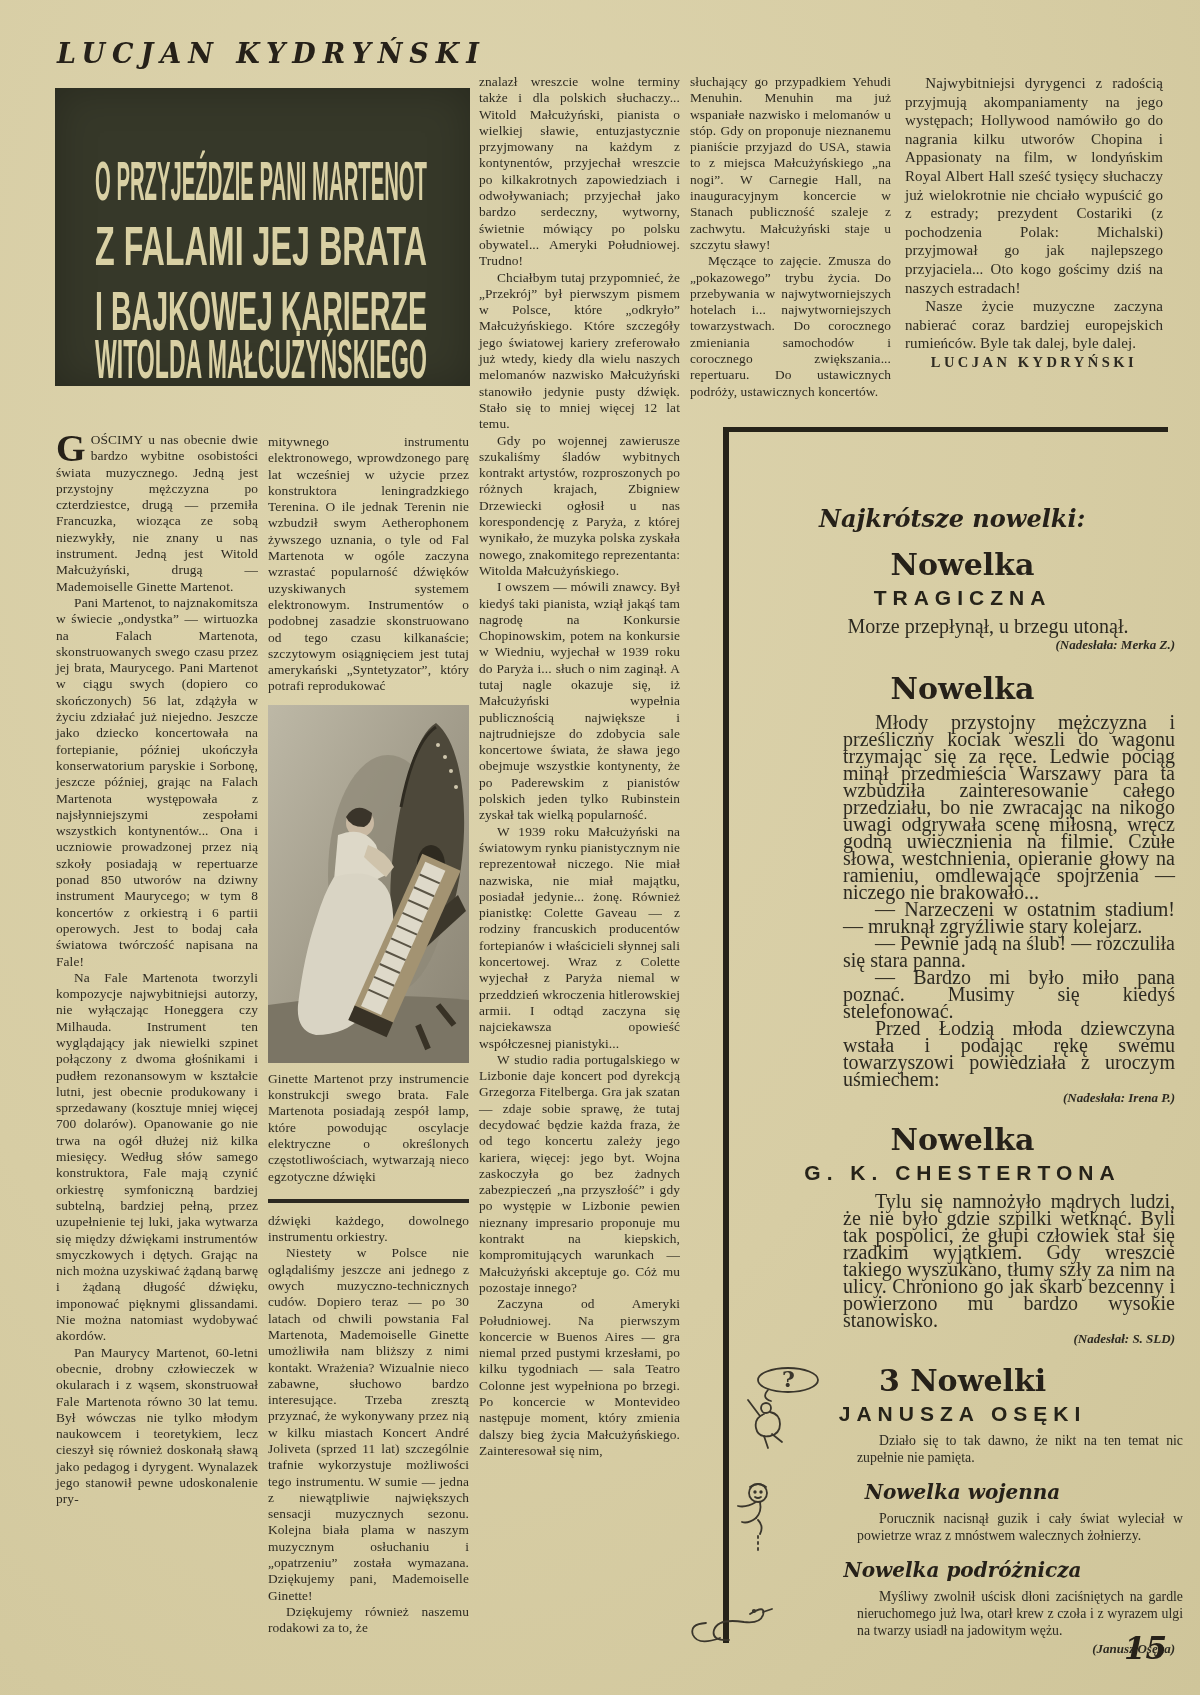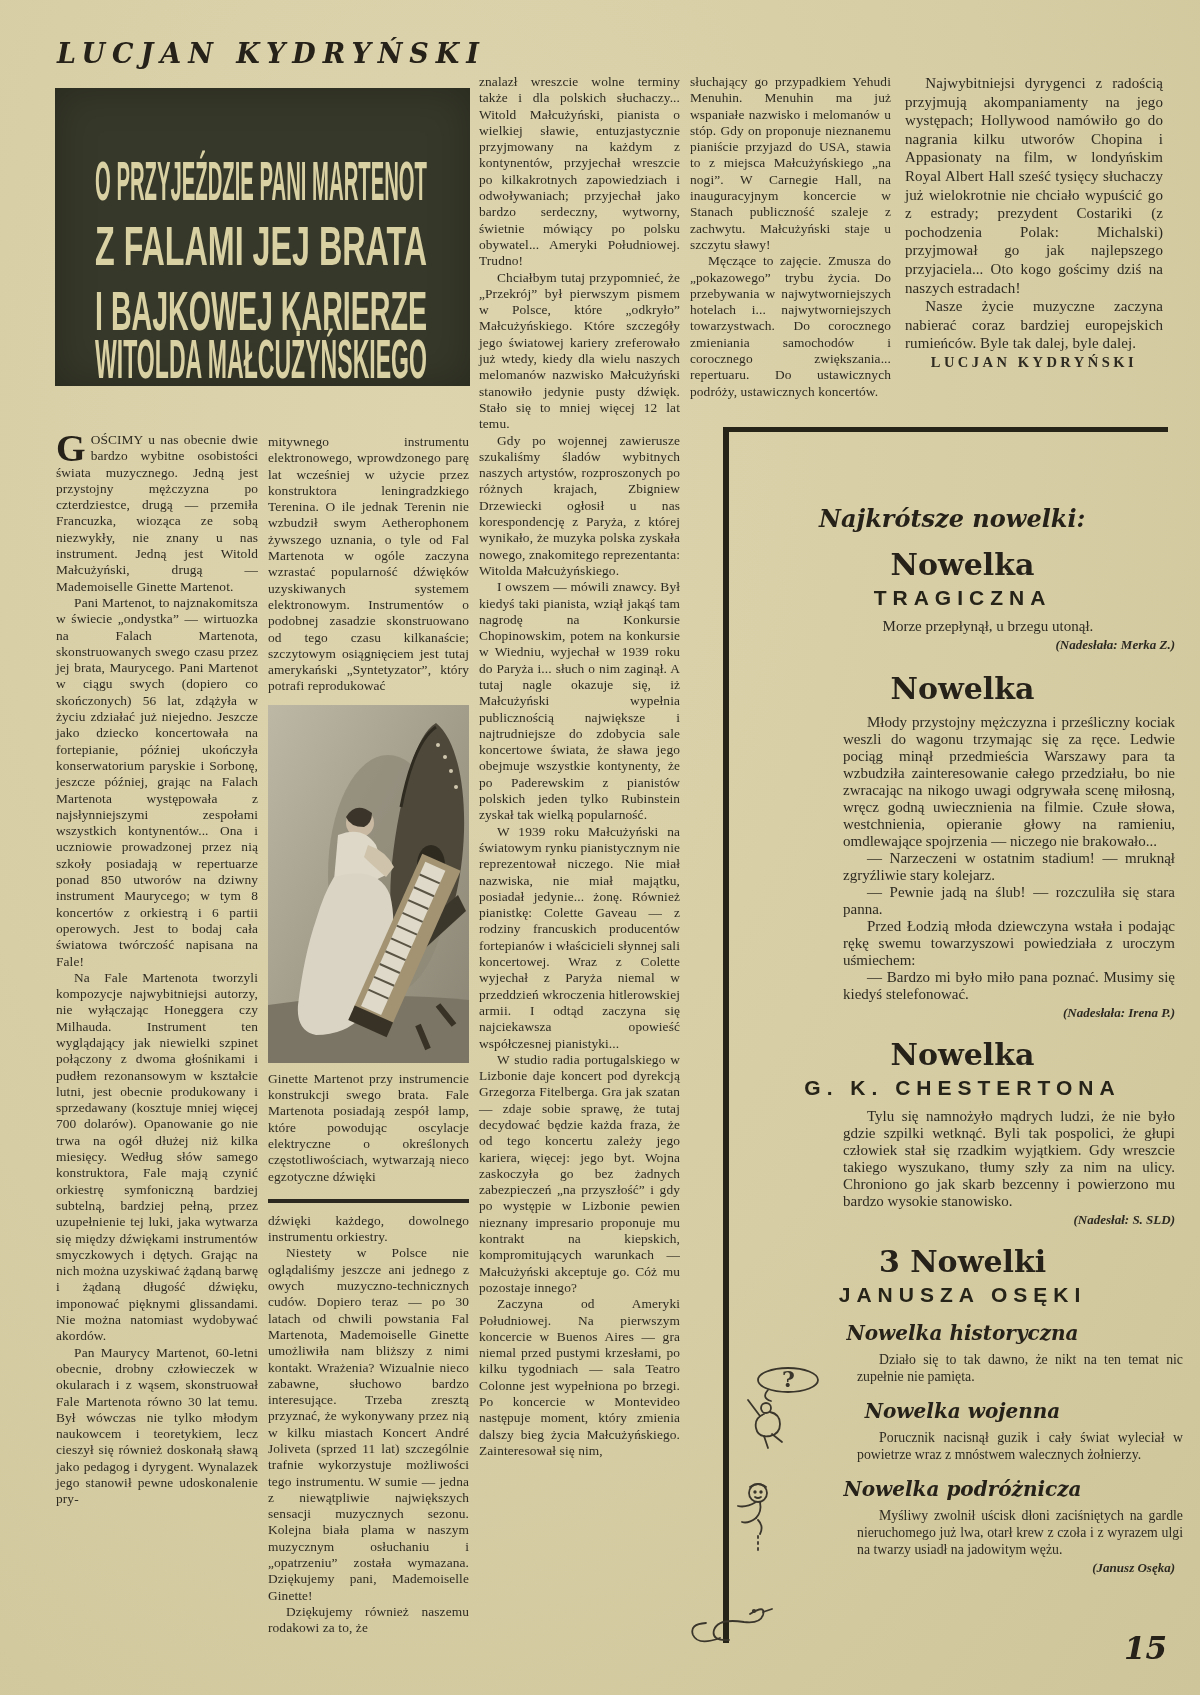--- a/index.html
+++ b/index.html
@@ -69,21 +69,21 @@
     text-align:center; font-family:"DejaVu Serif", serif; 
     font-weight:bold; font-size:30px; margin-top:14px; color:#262119;
   }
   .now-title {
     text-align:center; font-family:"Liberation Sans", sans-serif;
     font-weight:bold; font-size:21px; letter-spacing:6px; margin-top:4px;
     color:#262319;
   }
   .now-body {
     margin:8px 6px 0 86px; width:332px;
-    font-size:15px; line-height:17px; text-align:justify;
+    font-size:20px; line-height:17px; text-align:justify;
   }
   .now-body p { margin:0; text-indent:1.6em; }
   .now-body.center { text-align:center; margin-left:40px; width:382px; }
   .now-body.center p { text-indent:0; }
   .credit {
     width:332px; margin:2px 6px 0 86px; text-align:right;
     font-style:italic; font-weight:bold; font-size:13px; color:#2d2a21;
   }
   .sub-title {
     text-align:center; font-family:"DejaVu Serif", serif; font-style:italic;
@@ -180,21 +180,21 @@
     <hr class="col-divider">
 
     <p class="flush">dźwięki każdego, dowolnego instrumentu orkiestry.</p>
     <p>Niestety w Polsce nie oglądaliśmy jeszcze ani jednego z owych muzyczno-technicznych cudów. Dopiero teraz — po 30 latach od chwili powstania Fal Martenota, Mademoiselle Ginette umożliwiła nam bliższy z nimi kontakt. Wrażenia? Wizualnie nieco zabawne, słuchowo bardzo interesujące. Trzeba zresztą przyznać, że wykonywany przez nią w kilku miastach Koncert André Joliveta (sprzed 11 lat) szczególnie trafnie wykorzystuje możliwości tego instrumentu. W sumie — jedna z niewątpliwie największych sensacji muzycznych sezonu. Kolejna biała plama w naszym muzycznym osłuchaniu i „opatrzeniu” została wymazana. Dziękujemy pani, Mademoiselle Ginette!</p>
     <p>Dziękujemy również naszemu rodakowi za to, że</p>
   </div>
 
   <div class="col col3">
     <p class="flush">znalazł wreszcie wolne terminy także i dla polskich słuchaczy... Witold Małcużyński, pianista o wielkiej sławie, entuzjastycznie przyjmowany na każdym z kontynentów, przyjechał wreszcie po kilkakrotnych zapowiedziach i odwoływaniach; przyjechał jako bardzo serdeczny, wytworny, świetnie mówiący po polsku obywatel... Ameryki Południowej. Trudno!</p>
     <p>Chciałbym tutaj przypomnieć, że „Przekrój” był pierwszym pismem w Polsce, które „odkryło” Małcużyńskiego. Które szczegóły jego światowej kariery zreferowało już wtedy, kiedy dla wielu naszych melomanów nazwisko Małcużyński stanowiło jedynie pusty dźwięk. Stało się to mniej więcej 12 lat temu.</p>
-    <p>Gdy po wojennej zawierusze szukaliśmy śladów wybitnych naszych artystów, rozproszonych po różnych krajach, Zbigniew Drzewiecki ogłosił u nas korespondencję z Paryża, z której wynikało, że muzyka polska zyskała nowego, znakomitego reprezentanta: Witolda Małcużyńskiego.</p>
+    <p>Gdy po wojennej zawierusze szukaliśmy śladów wybitnych kontrakt artystów, rozproszonych po różnych krajach, Zbigniew Drzewiecki ogłosił u nas korespondencję z Paryża, z której wynikało, że muzyka polska zyskała nowego, znakomitego reprezentanta: Witolda Małcużyńskiego.</p>
     <p>I owszem — mówili znawcy. Był kiedyś taki pianista, wziął jakąś tam nagrodę na Konkursie Chopinowskim, potem na konkursie w Wiedniu, wyjechał w 1939 roku do Paryża i... słuch o nim zaginął. A tutaj nagle okazuje się, iż Małcużyński wypełnia publicznością największe i najtrudniejsze do zdobycia sale koncertowe świata, że sława jego obejmuje wszystkie kontynenty, że po Paderewskim z pianistów polskich jeden tylko Rubinstein zyskał tak wielką popularność.</p>
     <p>W 1939 roku Małcużyński na światowym rynku pianistycznym nie reprezentował niczego. Nie miał nazwiska, nie miał majątku, posiadał jedynie... żonę. Również pianistkę: Colette Gaveau — z rodziny francuskich producentów fortepianów i właścicieli słynnej sali koncertowej. Wraz z Colette wyjechał z Paryża niemal w przeddzień wkroczenia hitlerowskiej armii. I odtąd zaczyna się najciekawsza opowieść współczesnej pianistyki...</p>
     <p>W studio radia portugalskiego w Lizbonie daje koncert pod dyrekcją Grzegorza Fitelberga. Gra jak szatan — zdaje sobie sprawę, że tutaj decydować będzie każda fraza, że od tego koncertu zależy jego kariera, więcej: jego byt. Wojna zaskoczyła go bez żadnych zabezpieczeń „na przyszłość” i gdy po występie w Lizbonie pewien nieznany impresario proponuje mu kontrakt na kiepskich, kompromitujących warunkach — Małcużyński akceptuje go. Cóż mu pozostaje innego?</p>
     <p>Zaczyna od Ameryki Południowej. Na pierwszym koncercie w Buenos Aires — gra niemal przed pustymi krzesłami, po kilku tygodniach — sala Teatro Colonne jest wypełniona po brzegi. Po koncercie w Montevideo następuje moment, który zmienia dalszy bieg życia Małcużyńskiego. Zainteresował się nim,</p>
   </div>
 
   <div class="col col4">
     <p class="flush">słuchający go przypadkiem Yehudi Menuhin. Menuhin ma już wspaniałe nazwisko i melomanów u stóp. Gdy on proponuje nieznanemu pianiście przyjazd do USA, stawia to z miejsca Małcużyńskiego „na nogi”. W Carnegie Hall, na inauguracyjnym koncercie w Stanach publiczność szaleje z zachwytu. Małcużyński staje u szczytu sławy!</p>
     <p>Męczące to zajęcie. Zmusza do „pokazowego” trybu życia. Do przebywania w najwytworniejszych hotelach i... najwytworniejszych towarzystwach. Do corocznego zmieniania samochodów i corocznego zwiększania... repertuaru. Do ustawicznych podróży, ustawicznych koncertów.</p>
   </div>
@@ -216,40 +216,39 @@
         </div>
       <div class="credit">(Nadesłała: Merka Z.)</div>
     </div>
 
     <div>
       <div class="kicker" style="margin-top:18px">Nowelka</div>
       <div class="now-body">
         <p>Młody przystojny mężczyzna i prześliczny kociak weszli do wagonu trzymając się za ręce. Ledwie pociąg minął przedmieścia Warszawy para ta wzbudziła zainteresowanie całego przedziału, bo nie zwracając na nikogo uwagi odgrywała scenę miłosną, wręcz godną uwiecznienia na filmie. Czułe słowa, westchnienia, opieranie głowy na ramieniu, omdlewające spojrzenia — niczego nie brakowało...</p>
         <p>— Narzeczeni w ostatnim stadium! — mruknął zgryźliwie stary kolejarz.</p>
         <p>— Pewnie jadą na ślub! — rozczuliła się stara panna.</p>
+        <p>— Bardzo mi było miło pana poznać. Musimy się kiedyś stelefonować.</p>
         <p>Przed Łodzią młoda dziewczyna wstała i podając rękę swemu towarzyszowi powiedziała z uroczym uśmiechem:</p>
-        <p>— Bardzo mi było miło pana poznać. Musimy się kiedyś stelefonować.</p>
       </div>
       <div class="credit">(Nadesłała: Irena P.)</div>
     </div>
 
     <div>
       <div class="kicker" style="margin-top:16px">Nowelka</div>
       <div class="now-title">G. K. CHESTERTONA</div>
       <div class="now-body">
         <p>Tylu się namnożyło mądrych ludzi, że nie było gdzie szpilki wetknąć. Byli tak pospolici, że głupi człowiek stał się rzadkim wyjątkiem. Gdy wreszcie takiego wyszukano, tłumy szły za nim na ulicy. Chroniono go jak skarb bezcenny i powierzono mu bardzo wysokie stanowisko.</p>
       </div>
       <div class="credit">(Nadesłał: S. SLD)</div>
     </div>
 
     <div>
       <div class="kicker" style="margin-top:16px">3 Nowelki</div>
       <div class="now-title">JANUSZA OSĘKI</div>
 
-      <div class="sub-title">Nowelka historyczna</div>
       <div class="sub-body">
           <p>Działo się to tak dawno, że nikt na ten temat nic zupełnie nie pamięta.</p>
         </div>
 
       <div class="sub-title">Nowelka wojenna</div>
       <div class="sub-body">
           <p>Porucznik nacisnął guzik i cały świat wyleciał w powietrze wraz z mnóstwem walecznych żołnierzy.</p>
         </div>
 
       <div class="sub-title">Nowelka podróżnicza</div>

